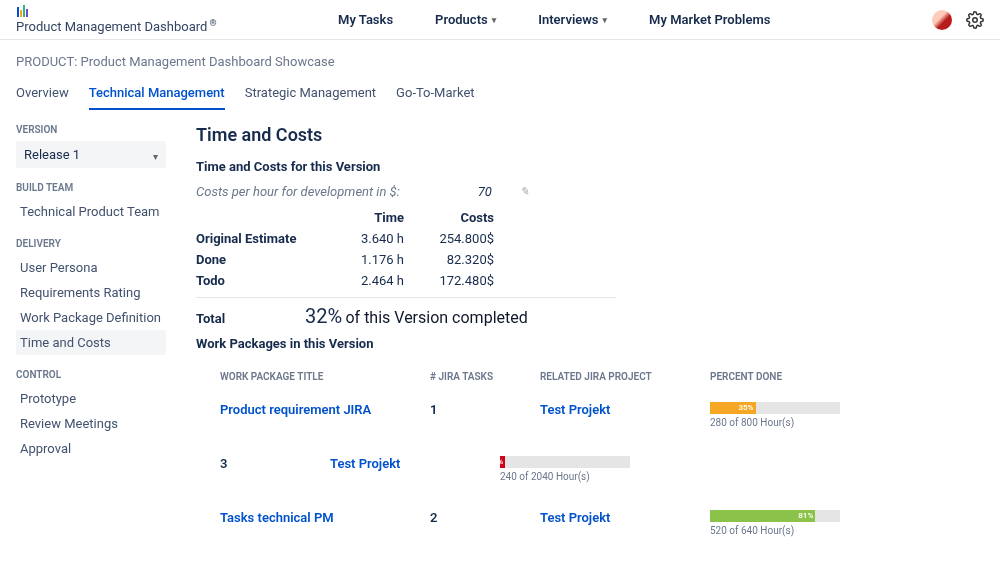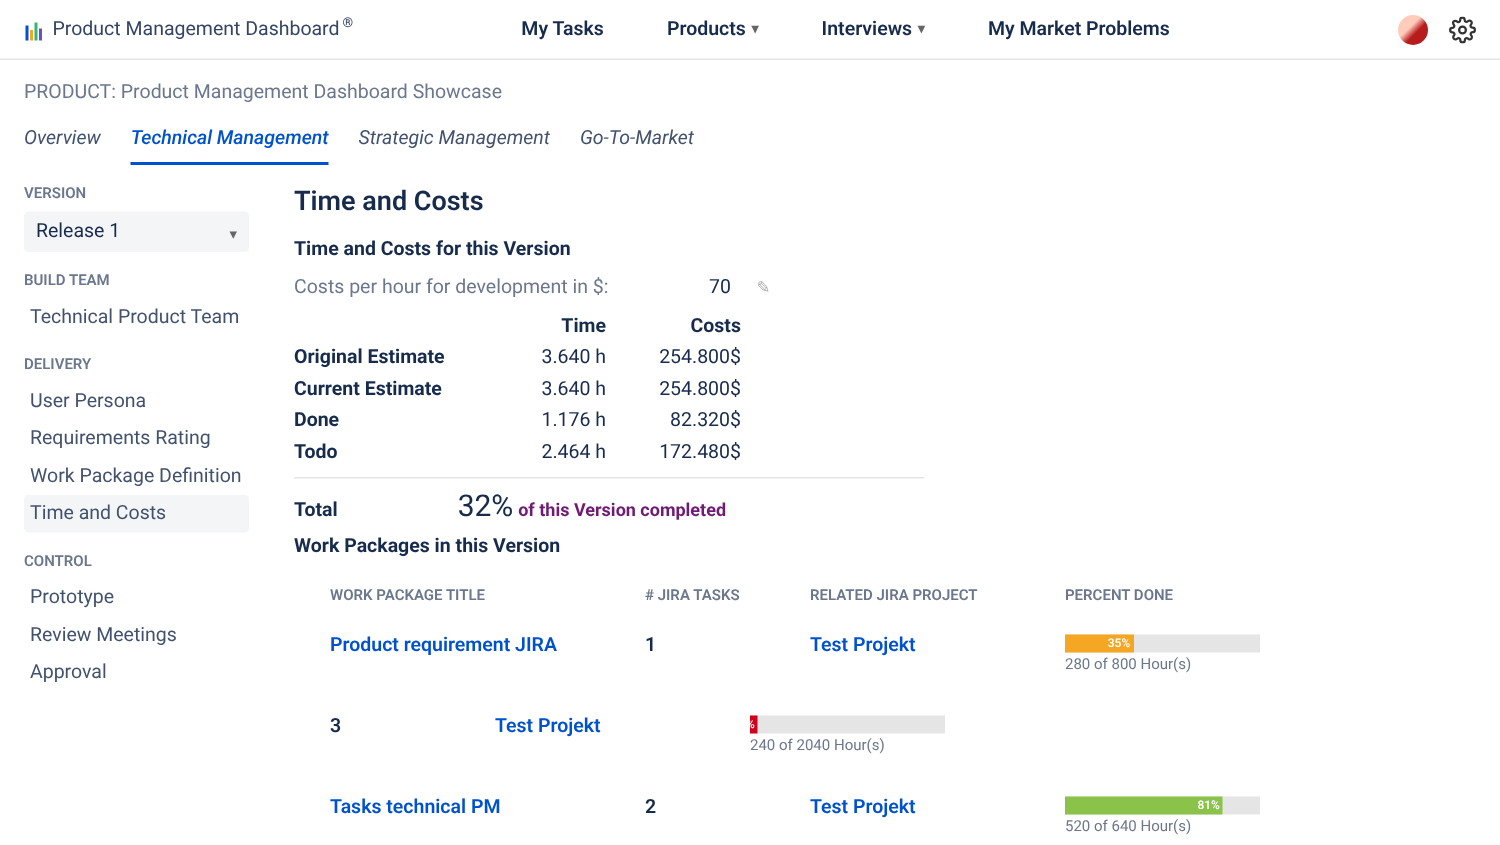--- a/index.html
+++ b/index.html
@@ -14,24 +14,25 @@
     }
     .topbar {
       display: flex;
       align-items: center;
       height: 40px;
       padding: 0 16px;
       border-bottom: 1px solid #e5e5e5;
     }
     .logo {
       display: flex;
-      align-items: flex-end;
+      align-items: flex-start;
       font-size: 13px;
       color: #344563;
       margin-right: 40px;
+      flex-direction: column;
     }
     .logo-icon {
       display: inline-flex;
       margin-right: 5px;
     }
     .logo-text sup { font-size: 9px; margin-left: 2px; }
     .topnav { display: flex; gap: 42px; flex: 1; justify-content: center; margin-right: 80px; }
     .topnav-item {
       font-size: 13px;
       font-weight: 600;
@@ -53,21 +54,20 @@
     .breadcrumb {
       padding: 14px 16px 10px;
       font-size: 13px;
       color: #6b778c;
     }
     .tabs {
       display: flex;
       gap: 20px;
       padding: 0 16px;
       border-bottom: none;
-      font-style: italic;
     }
     .tab {
       padding: 6px 0 8px;
       font-size: 13px;
       color: #42526e;
       cursor: pointer;
       border-bottom: 2px solid transparent;
     }
     .tab.active {
       color: #0052cc;
@@ -113,22 +113,23 @@
       flex: 1;
       padding: 14px 0 0 30px;
     }
     .page-title { font-size: 18px; font-weight: 600; margin-bottom: 14px; }
     .section-title { font-size: 13px; font-weight: 700; margin-bottom: 10px; }
     .cost-line {
       font-size: 13px;
       color: #6b778c;
       display: flex;
       align-items: center;
-      gap: 17px;
+      gap: 28px;
       margin-bottom: 8px;
+      font-style: italic;
     }
     .cost-line .val { color: #172b4d; margin-left: 50px; }
     .pencil { color: #aaa; font-size: 11px; cursor: pointer; }
 
     .est-table {
       border-collapse: collapse;
       font-size: 13px;
       margin-bottom: 4px;
     }
     .est-table th {
@@ -150,21 +151,21 @@
     .hr { border: none; border-top: 1px solid #e5e5e5; margin: 6px 0; width: 420px; }
 
     .total-row {
       display: flex;
       align-items: baseline;
       gap: 80px;
       font-size: 13px;
       margin-bottom: 8px;
     }
     .total-row .pct { font-size: 20px; font-weight: 400; }
-    .total-row .pct-label { font-size: 12px; color: #701a75; font-weight: bold; }
+    .total-row .pct-label { font-size: 16px; color: #0f172a; }
 
     .wp-table { width: 100%; font-size: 12px; }
     .wp-head {
       display: flex;
       font-size: 10px;
       font-weight: 600;
       color: #6b778c;
       text-transform: uppercase;
       padding: 10px 0 6px 24px;
     }
@@ -285,25 +286,20 @@
 
     <table class="est-table">
       <tbody>
           <tr>
         <th></th>
         <th>Time</th>
         <th>Costs</th>
       </tr>
       <tr>
         <td>Original Estimate</td>
-        <td>3.640 h</td>
-        <td>254.800$</td>
-      </tr>
-      <tr>
-        <td>Current Estimate</td>
         <td>3.640 h</td>
         <td>254.800$</td>
       </tr>
       <tr>
         <td>Done</td>
         <td>1.176 h</td>
         <td>82.320$</td>
       </tr>
       <tr>
         <td>Todo</td>

